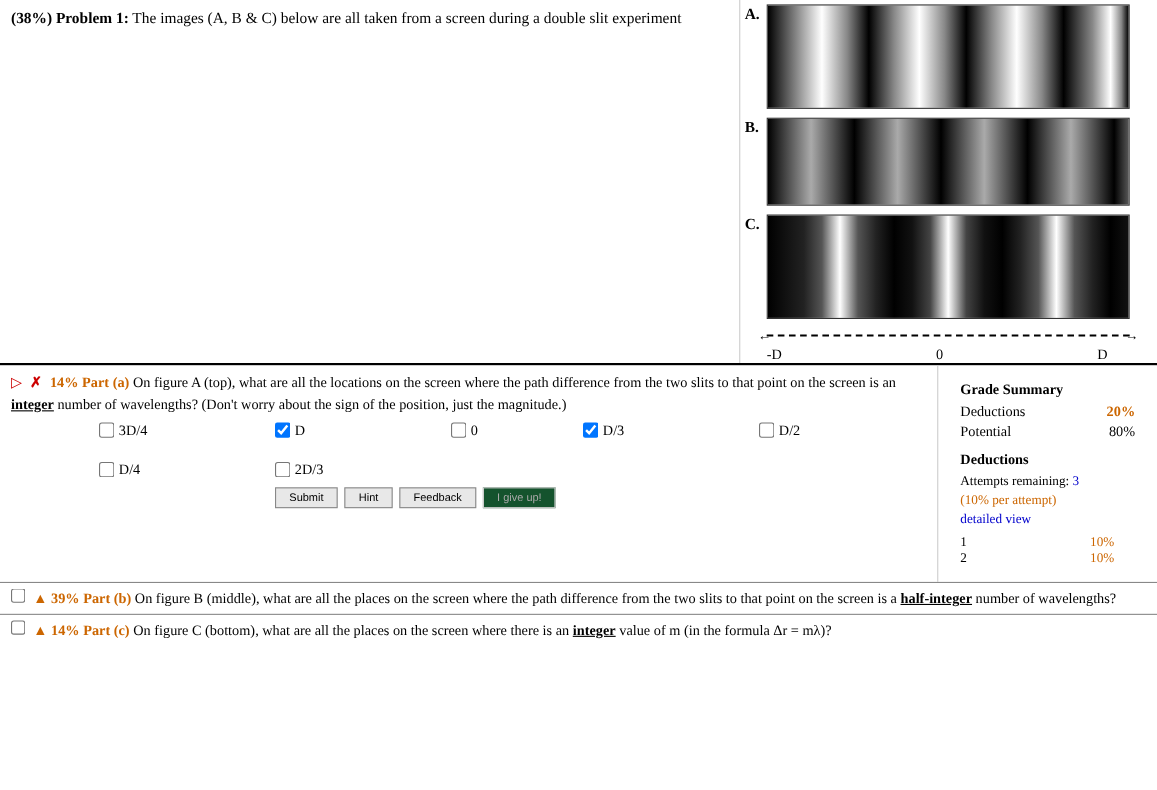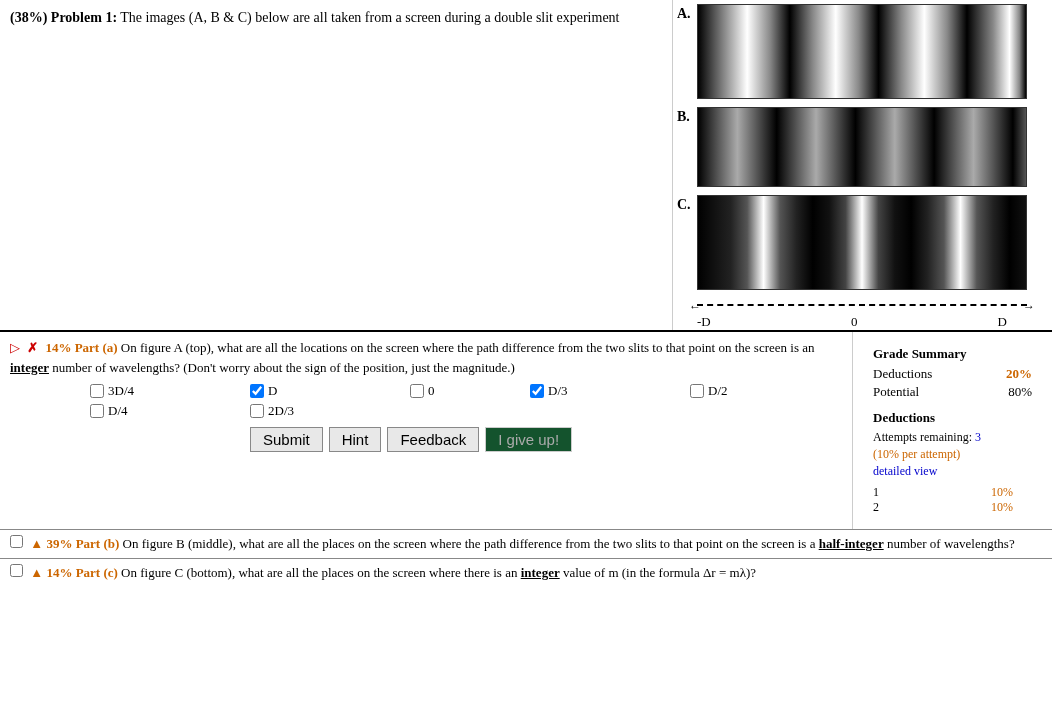--- a/index.html
+++ b/index.html
@@ -75,21 +75,21 @@
       font-size: 13px;
       line-height: 1.5;
       margin-bottom: 6px;
     }
 
     
     .checkbox-grid {
       display: grid;
       grid-template-columns: 160px 160px 120px 160px 140px;
       grid-template-rows: auto auto;
-      gap: 4px 0;
+      gap: 20px 0;
       margin: 6px 0 6px 80px;
       font-size: 13px;
     }
     .checkbox-item {
       display: flex;
       align-items: center;
       gap: 4px;
     }
     .checkbox-item input[type="checkbox"] {
       width: 14px;
@@ -99,21 +99,21 @@
     
     .buttons-row {
       display: flex;
       gap: 6px;
       margin: 8px 0 8px 240px;
     }
     .btn {
       padding: 3px 12px;
       border: 1px solid #888;
       background: #e8e8e8;
-      font-size: 15px;
+      font-size: 10px;
       cursor: pointer;
       font-family: Arial, sans-serif;
     }
     .btn:disabled, .btn.disabled {
       color: #aaa;
       border-color: #ccc;
       background: #14532d;
       cursor: default;
     }
 

